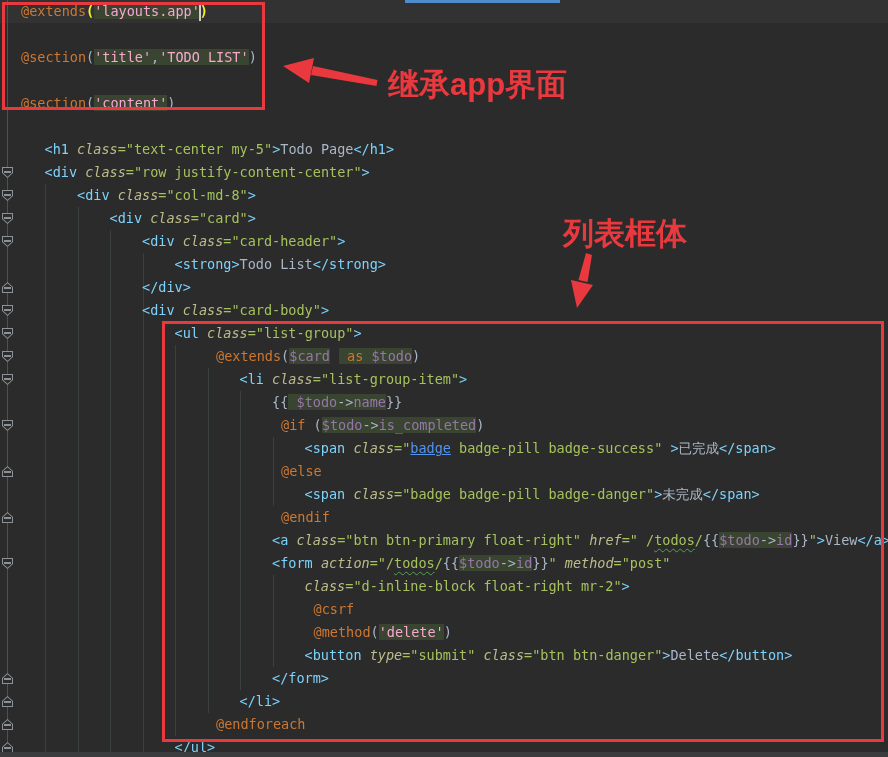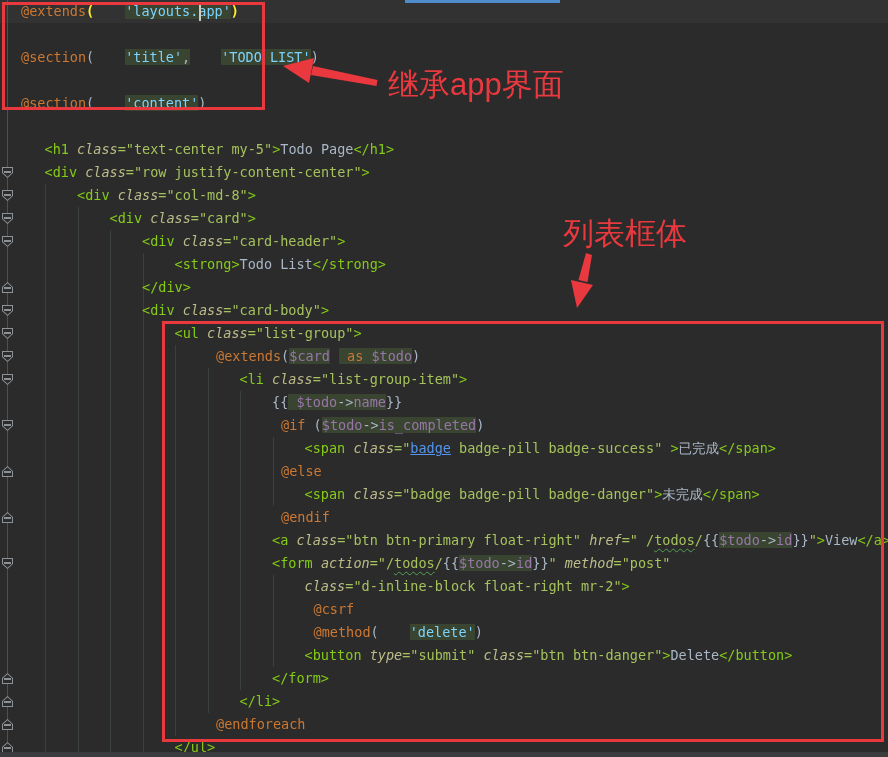--- a/index.html
+++ b/index.html
@@ -10,23 +10,23 @@
   .cur-line{position:absolute;left:0;top:0;width:888px;height:23px;background:#323232;}
   .tab-underline{position:absolute;left:405px;top:0;width:155px;height:3px;background:#4f8ccb;}
   .fold-line{position:absolute;left:7px;top:0;bottom:0;width:1px;background:#4e5154;}
   .bottom-strip{position:absolute;left:0;bottom:0;width:888px;height:5px;background:#3a3c3e;}
   .guide{position:absolute;width:1px;background:#3a3f3f;}
   
   #code{position:absolute;left:12px;top:0;width:876px;}
   .line{height:23px;line-height:23px;font-size:13.5px;white-space:pre;color:#a9b7c6;}
   .d{color:#cc7832;margin-left:9px;}
   .p{color:#a9b7c6;}
-  .s{color:#7dd3fc;margin-left:31px;}
+  .s{color:#f9a8d4;}
   .v{color:#9876aa;}
-  .t{color:#84cc16;}
+  .t{color:#7dd3fc;}
   .a{color:#bdbd8a;font-style:italic;}
   .av{color:#a5c25c;}
   .lk{color:#5394ec;text-decoration:underline;text-align:center;}
   .br{color:#ffef28;font-weight:bold;}
   .i{background:#394431;}
   .ty{text-decoration:underline wavy #55a156 1px;text-underline-offset:3px;}
   .caret{position:absolute;left:199px;top:2px;width:2px;height:19px;background:#cccccc;}
   
   .fold{position:absolute;left:2px;width:11px;height:11px;background:#8c9295;}
   .fold.down{clip-path:polygon(0 0,100% 0,100% 55%,50% 100%,0 55%);}
@@ -35,21 +35,21 @@
   .fold.down .fin{clip-path:polygon(0 0,100% 0,100% 52%,50% 96%,0 52%);}
   .fold.up .fin{clip-path:polygon(50% 4%,100% 48%,100% 100%,0 100%,0 48%);}
   .fmn{position:absolute;left:2px;right:2px;height:2px;background:#8c9295;z-index:2;}
   .fold.down .fmn{top:4px;}
   .fold.up .fmn{top:5px;}
   
   .rbox{position:absolute;border:3px solid #e9393f;}
   .box1{left:2px;top:2px;width:257px;height:102px;}
   .box2{left:162px;top:321px;width:716px;height:415px;}
   .ann-label{position:absolute;color:#e9393f;font-family:"Liberation Sans","DejaVu Sans",sans-serif;
-             font-size:31px;font-weight:400;white-space:nowrap;}
+             font-size:31px;font-weight:700;white-space:nowrap;}
   .l1{left:388px;top:64px;}
   .l2{left:563px;top:213px;text-align:center;}
   #arrows{position:absolute;left:0;top:0;width:888px;height:757px;pointer-events:none;}
 </style>
 </head>
 <body>
 
 <div id="screen">
 
   <div class="cur-line"></div>

